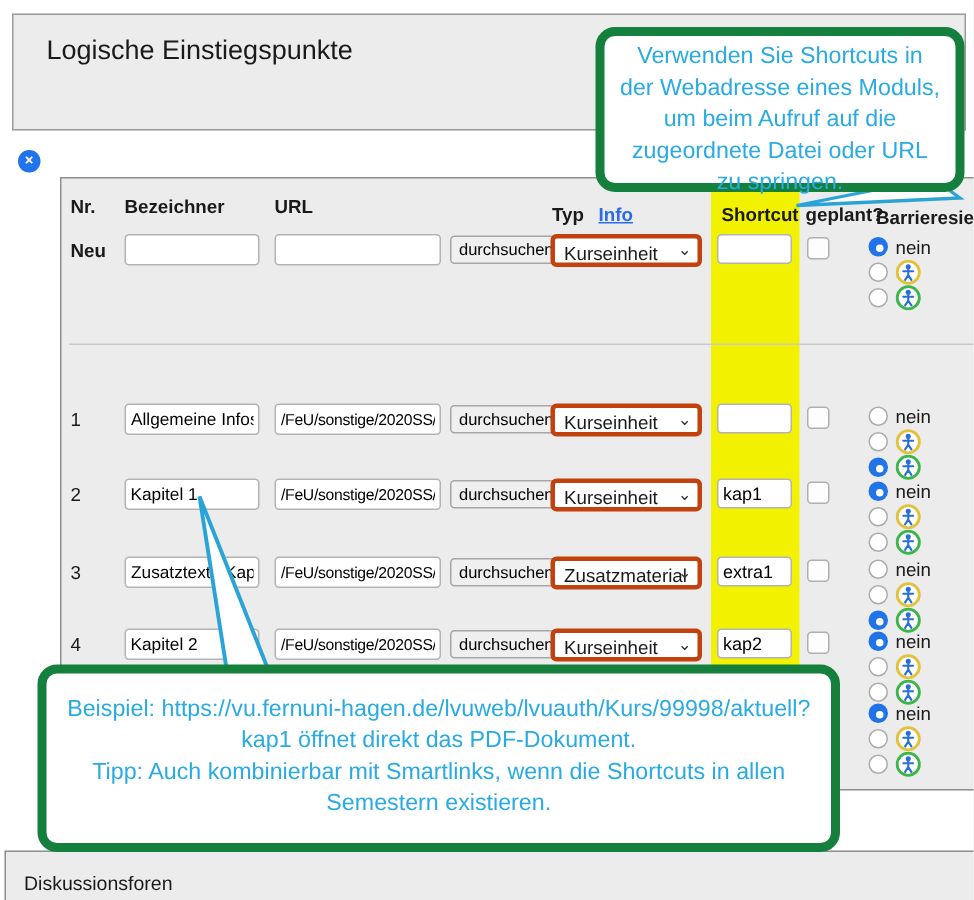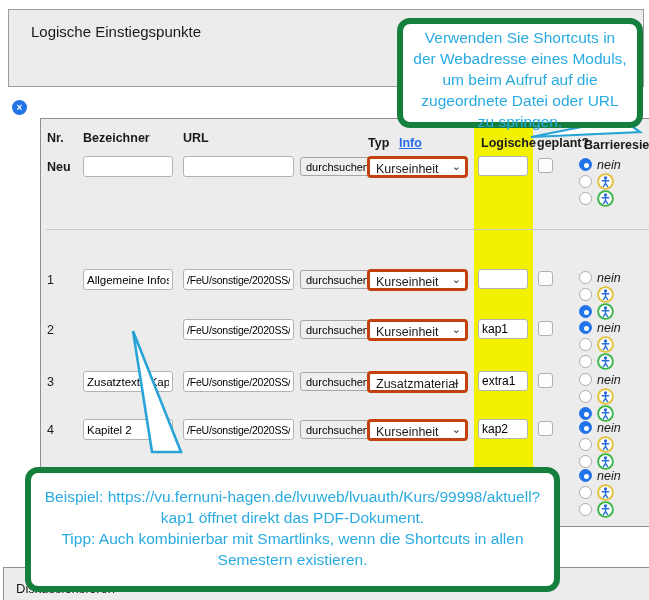--- a/index.html
+++ b/index.html
@@ -1,21 +1,21 @@
 <!DOCTYPE html>
 <html><head>
 <meta charset="utf-8">
 <style>
   html,body{margin:0;padding:0;}
   body{width:649px;height:600px;position:relative;overflow:hidden;background:#fff;
        font-family:"Liberation Sans",sans-serif;color:#1a1a1a;}
   
   .panel-top{position:absolute;left:8px;top:9px;width:636px;height:78px;
              background:#ececec;border:1px solid #9a9a9a;box-sizing:border-box;}
-  .panel-top .ttl{position:absolute;left:22px;top:13px;font-size:15px;text-align:right;}
+  .panel-top .ttl{position:absolute;left:22px;top:13px;font-size:18px;text-align:right;}
   
   .close-btn{position:absolute;left:12px;top:100px;width:15px;height:15px;border-radius:50%;
              background:#2073e8;color:#fff;font-size:10px;line-height:15px;text-align:center;
              font-weight:700;cursor:pointer;z-index:3;}
   
   .table-box{position:absolute;left:40px;top:118px;width:640px;height:409px;
              background:#ececec;border:1px solid #8f8f8f;box-sizing:border-box;z-index:1;}
   .yellow-band{position:absolute;left:433px;top:0;bottom:0;width:59px;background:#f2f200;}
   .hrow span, .hrow a{position:absolute;font-weight:700;font-size:12.5px;white-space:nowrap;}
   .h-nr{left:6px;top:12px;} .h-bez{left:42px;top:12px;} .h-url{left:142px;top:12px;}
@@ -36,58 +36,58 @@
          font-family:"Liberation Sans",sans-serif;cursor:pointer;}
   .c-sel{position:absolute;left:326px;top:0;width:101px;height:22px;background:#fff;
          border:3px solid #c2410c;border-radius:4px;box-sizing:border-box;cursor:pointer;}
   .sel-val{position:absolute;left:6px;top:3px;font-size:12.5px;white-space:nowrap;}
   .chev{position:absolute;right:4px;top:1px;font-size:11px;color:#333;}
   .c-short{position:absolute;left:437px;top:0;width:50px;height:20px;background:#ffff00;
            border:1px solid #dede9a;font-size:12px;}
   .c-chk{position:absolute;left:497px;top:2px;width:13px;height:13px;background:#fdfdfd;
          border:1px solid #b0b0b0;border-radius:3px;cursor:pointer;}
   .c-radios{position:absolute;left:538px;top:0;}
-  .rline{display:flex;align-items:center;gap:5px;height:17px;font-style:italic;}
+  .rline{display:flex;align-items:center;gap:5px;height:17px;}
   .radio{width:13px;height:13px;border-radius:50%;background:#fff;border:1px solid #ababab;
          box-sizing:border-box;position:relative;cursor:pointer;flex:0 0 auto;}
   .radio.checked{background:#2173e9;border-color:#2173e9;}
   .radio.checked::after{content:"";position:absolute;left:4px;top:4px;width:5px;height:5px;
          border-radius:50%;background:#fff;}
   .rlabel{font-size:12.5px;}
   .a11y{width:17px;height:17px;}
   
   .panel-bottom{position:absolute;left:3px;top:567px;width:660px;height:45px;
                 background:#ececec;border:1px solid #8f8f8f;box-sizing:border-box;z-index:2;}
   .panel-bottom .ttl{position:absolute;left:12px;top:13px;font-size:13px;}
   
   .callout{position:absolute;background:#fff;border:6px solid #15803d;border-radius:13px;
            color:#29abe2;font-size:15.5px;line-height:21px;text-align:center;
            box-sizing:border-box;z-index:10;overflow-wrap:break-word;}
   .callout-top{left:397px;top:18px;width:246px;height:110px;padding:3px 10px;}
-  .callout-bottom{left:25px;top:443px;width:535px;height:125px;padding:13px 9px;margin-top:24px;}
+  .callout-bottom{left:25px;top:443px;width:535px;height:125px;padding:13px 9px;}
   .tails{position:absolute;left:0;top:0;width:649px;height:600px;z-index:9;pointer-events:none;}
 </style>
 </head>
 <body>
 
 <div class="panel-top">
   <div class="ttl">Logische Einstiegspunkte</div>
 </div>
 
 <div class="close-btn">×</div>
 
 <div class="table-box">
   <div class="yellow-band"></div>
   <div class="hrow">
     <span class="h-nr">Nr.</span>
     <span class="h-bez">Bezeichner</span>
     <span class="h-url">URL</span>
     <span class="h-typ">Typ</span>
     <a class="h-info">Info</a>
-    <span class="h-short">Logische</span>
+    <span class="h-short">Shortcut</span>
     <span class="h-gepl">geplant?</span>
     <span class="h-siegel">Barrieresiegel?</span>
   </div>
   <div class="sep"></div>
   <div id="rows-mount">
   <div class="trow is-new" style="top: 37px;">
     <div class="c-nr">Neu</div>
     <input class="c-bez" style="">
     <input class="c-url" style="">
     <button class="c-btn">durchsuchen...</button>
@@ -151,20 +151,21 @@
           <circle cx="8.5" cy="8.5" r="7.4" fill="#fff" stroke="#3cb54a" stroke-width="1.9"></circle>
           <circle cx="8.5" cy="4.9" r="1.7" fill="#2a6fd8"></circle>
           <path d="M8.5 6.6 L8.5 10.4 M5.2 7.8 L11.8 7.8 M8.5 10.4 L6.4 13.6 M8.5 10.4 L10.6 13.6" stroke="#2a6fd8" stroke-width="1.4" fill="none" stroke-linecap="round"></path>
         </svg>
       </label>
     </div>
   </div>
 
   <div class="trow" style="top: 200px;">
     <div class="c-nr">2</div>
+    <input class="c-bez" value="Kapitel 1" style="">
     <input class="c-url" value="/FeU/sonstige/2020SS/999" style="">
     <button class="c-btn">durchsuchen...</button>
     <div class="c-sel">
       <span class="sel-val">Kurseinheit</span>
       <span class="chev">⌄</span>
     </div>
     <input class="c-short" value="kap1" style="">
     <span class="c-chk"></span>
     <div class="c-radios">
       <label class="rline">

